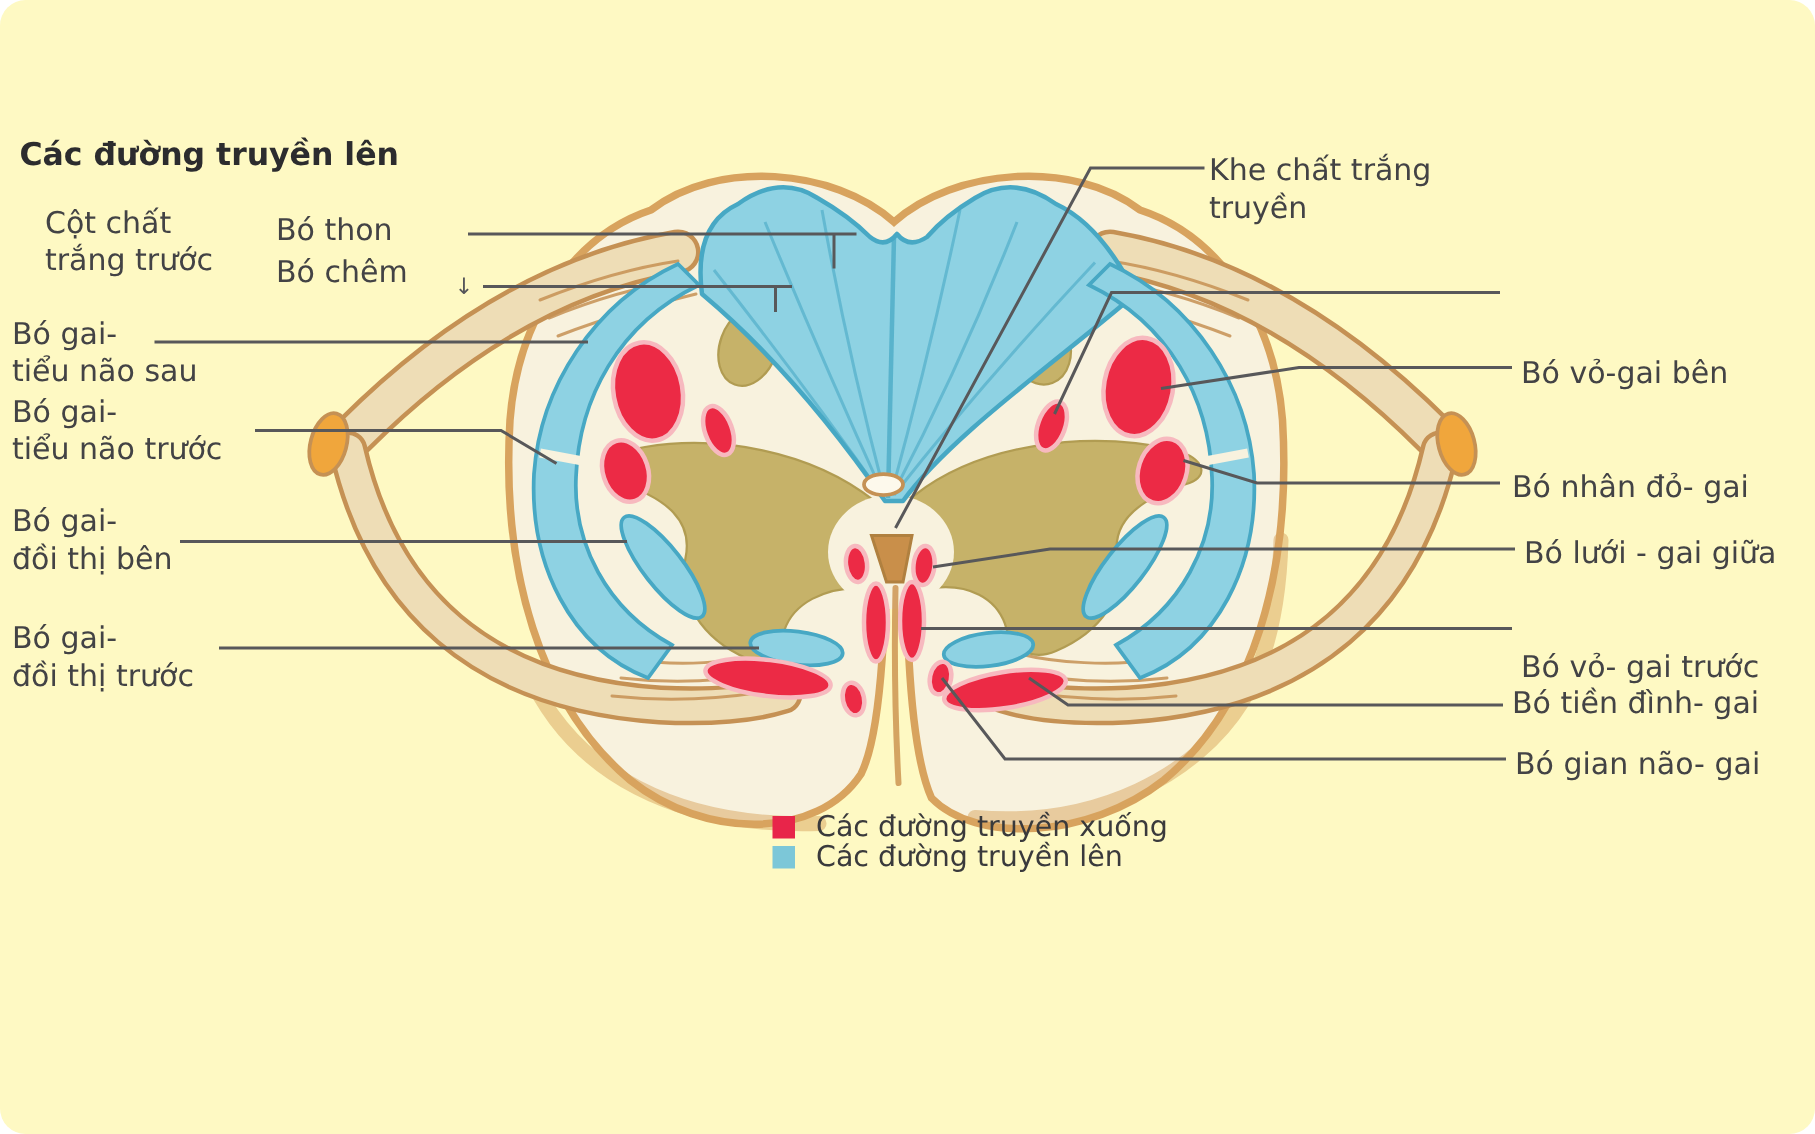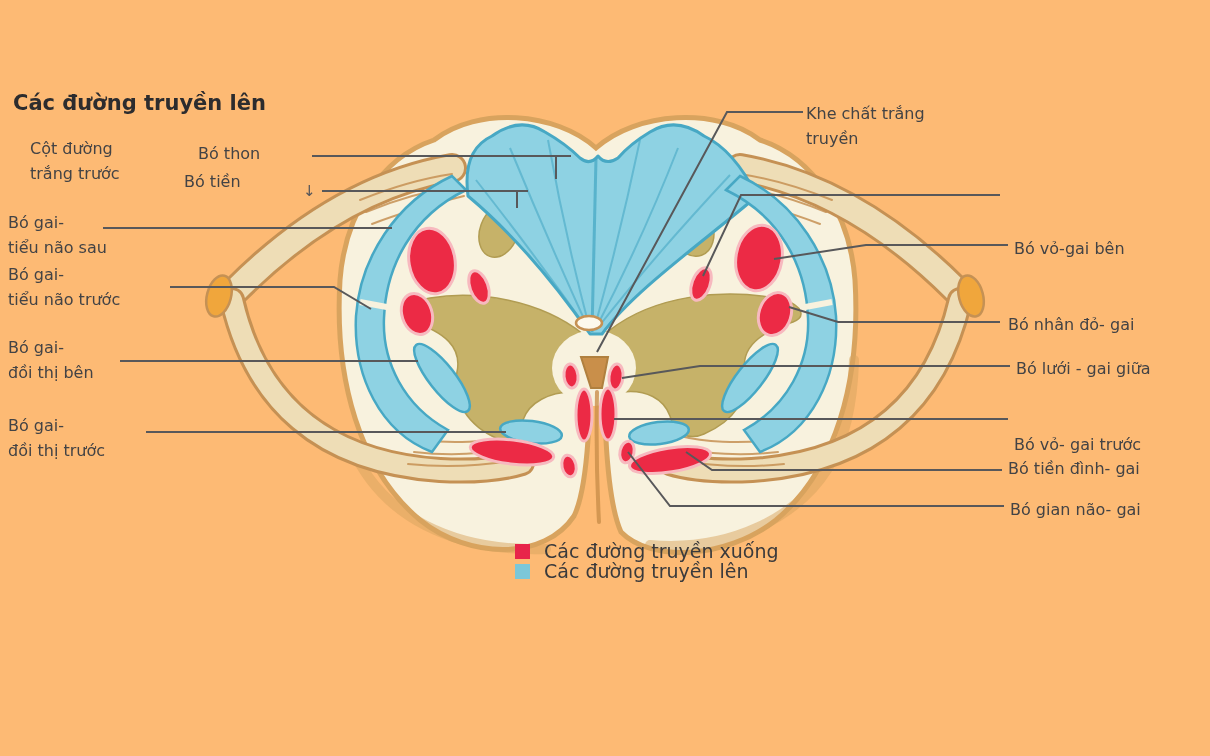--- a/index.html
+++ b/index.html
@@ -1,21 +1,22 @@
 <!DOCTYPE html>
 <html lang="vi" style="--red: #ec2a45; --pink: #f7b9bf; --blue: #8ed2e3; --blue_dark: #47a8c4; --olive: #c6b269; --olive_dark: #b19c52; --cream: #f8f2de; --tan: #d8a35e; --tan_dark: #c98f4a; --root: #eeddb6; --root_edge: #c59154; --orange: #f0a63c; --line: #58585a; --text: #434345; --legend_descending: #e8254a; --legend_ascending: #7cc7d8;"><head>
 <meta charset="utf-8">
 <style>
   html,body{margin:0;padding:0;background:#ffffff;}
   #stage{
-    position:relative;width:1210px;height:756px;background:#fdba74;overflow:hidden;
+    position:relative;width:1210px;height:756px;background:#fef9c3;overflow:hidden;
     font-family:"DejaVu Sans","Liberation Sans",sans-serif;
+    border-radius:17px;
   }
   #art{position:absolute;left:0;top:0;}
-  .label{position:absolute;font-size:16px;line-height:25px;color:var(--text,#434345);white-space:nowrap;}
+  .label{position:absolute;font-size:20px;line-height:25px;color:var(--text,#434345);white-space:nowrap;}
   .heading{font-weight:bold;font-size:21px;line-height:26px;color:#2c2c2e;}
   .arrow-glyph{position:absolute;font-size:15px;color:#56565a;}
   
   .cord-body{fill:var(--cream);stroke:var(--tan);stroke-width:5;}
   .shade{stroke:var(--tan);stroke-width:10;fill:none;opacity:.5;stroke-linecap:round;}
   .root-outer{stroke:var(--root_edge);fill:none;stroke-linecap:round;}
   .root-inner{stroke:var(--root);fill:none;stroke-linecap:round;}
   .rootlet{stroke:var(--root_edge);stroke-width:2;fill:none;opacity:.85;stroke-linecap:round;}
   .stub{fill:var(--orange);stroke:var(--root_edge);stroke-width:2.5;}
   .gray-matter{fill:var(--olive);stroke:var(--olive_dark);stroke-width:1.5;}
@@ -162,25 +163,25 @@
       <path class="leader" d="M 1010,366 H 700 L 622,378"></path>
       <path class="leader" d="M 1008,419 H 614"></path>
       <path class="leader" d="M 1002,470 H 712 L 686,452"></path>
       <path class="leader" d="M 1004,506 H 670 L 628,452"></path>
     </g>
   </svg>
 
   <div class="label heading" style="left:13px;top:90px">Các đường truyền lên</div>
 
   <div class="label" style="left:30px;top:136px">
-    <div>Cột đường</div>
+    <div>Cột chất</div>
     <div>trắng trước</div>
   </div>
-  <div class="label" style="left:198px;top:141px">Bó thon</div>
-  <div class="label" style="left:184px;top:169px">Bó tiền</div>
+  <div class="label" style="left:184px;top:141px">Bó thon</div>
+  <div class="label" style="left:184px;top:169px">Bó chêm</div>
   <div class="arrow-glyph" style="left:303px;top:182px">↓</div>
 
   <div class="label" style="left:8px;top:210px">
     <div>Bó gai-</div>
     <div>tiểu não sau</div>
   </div>
   <div class="label" style="left:8px;top:262px">
     <div>Bó gai-</div>
     <div>tiểu não trước</div>
   </div>

